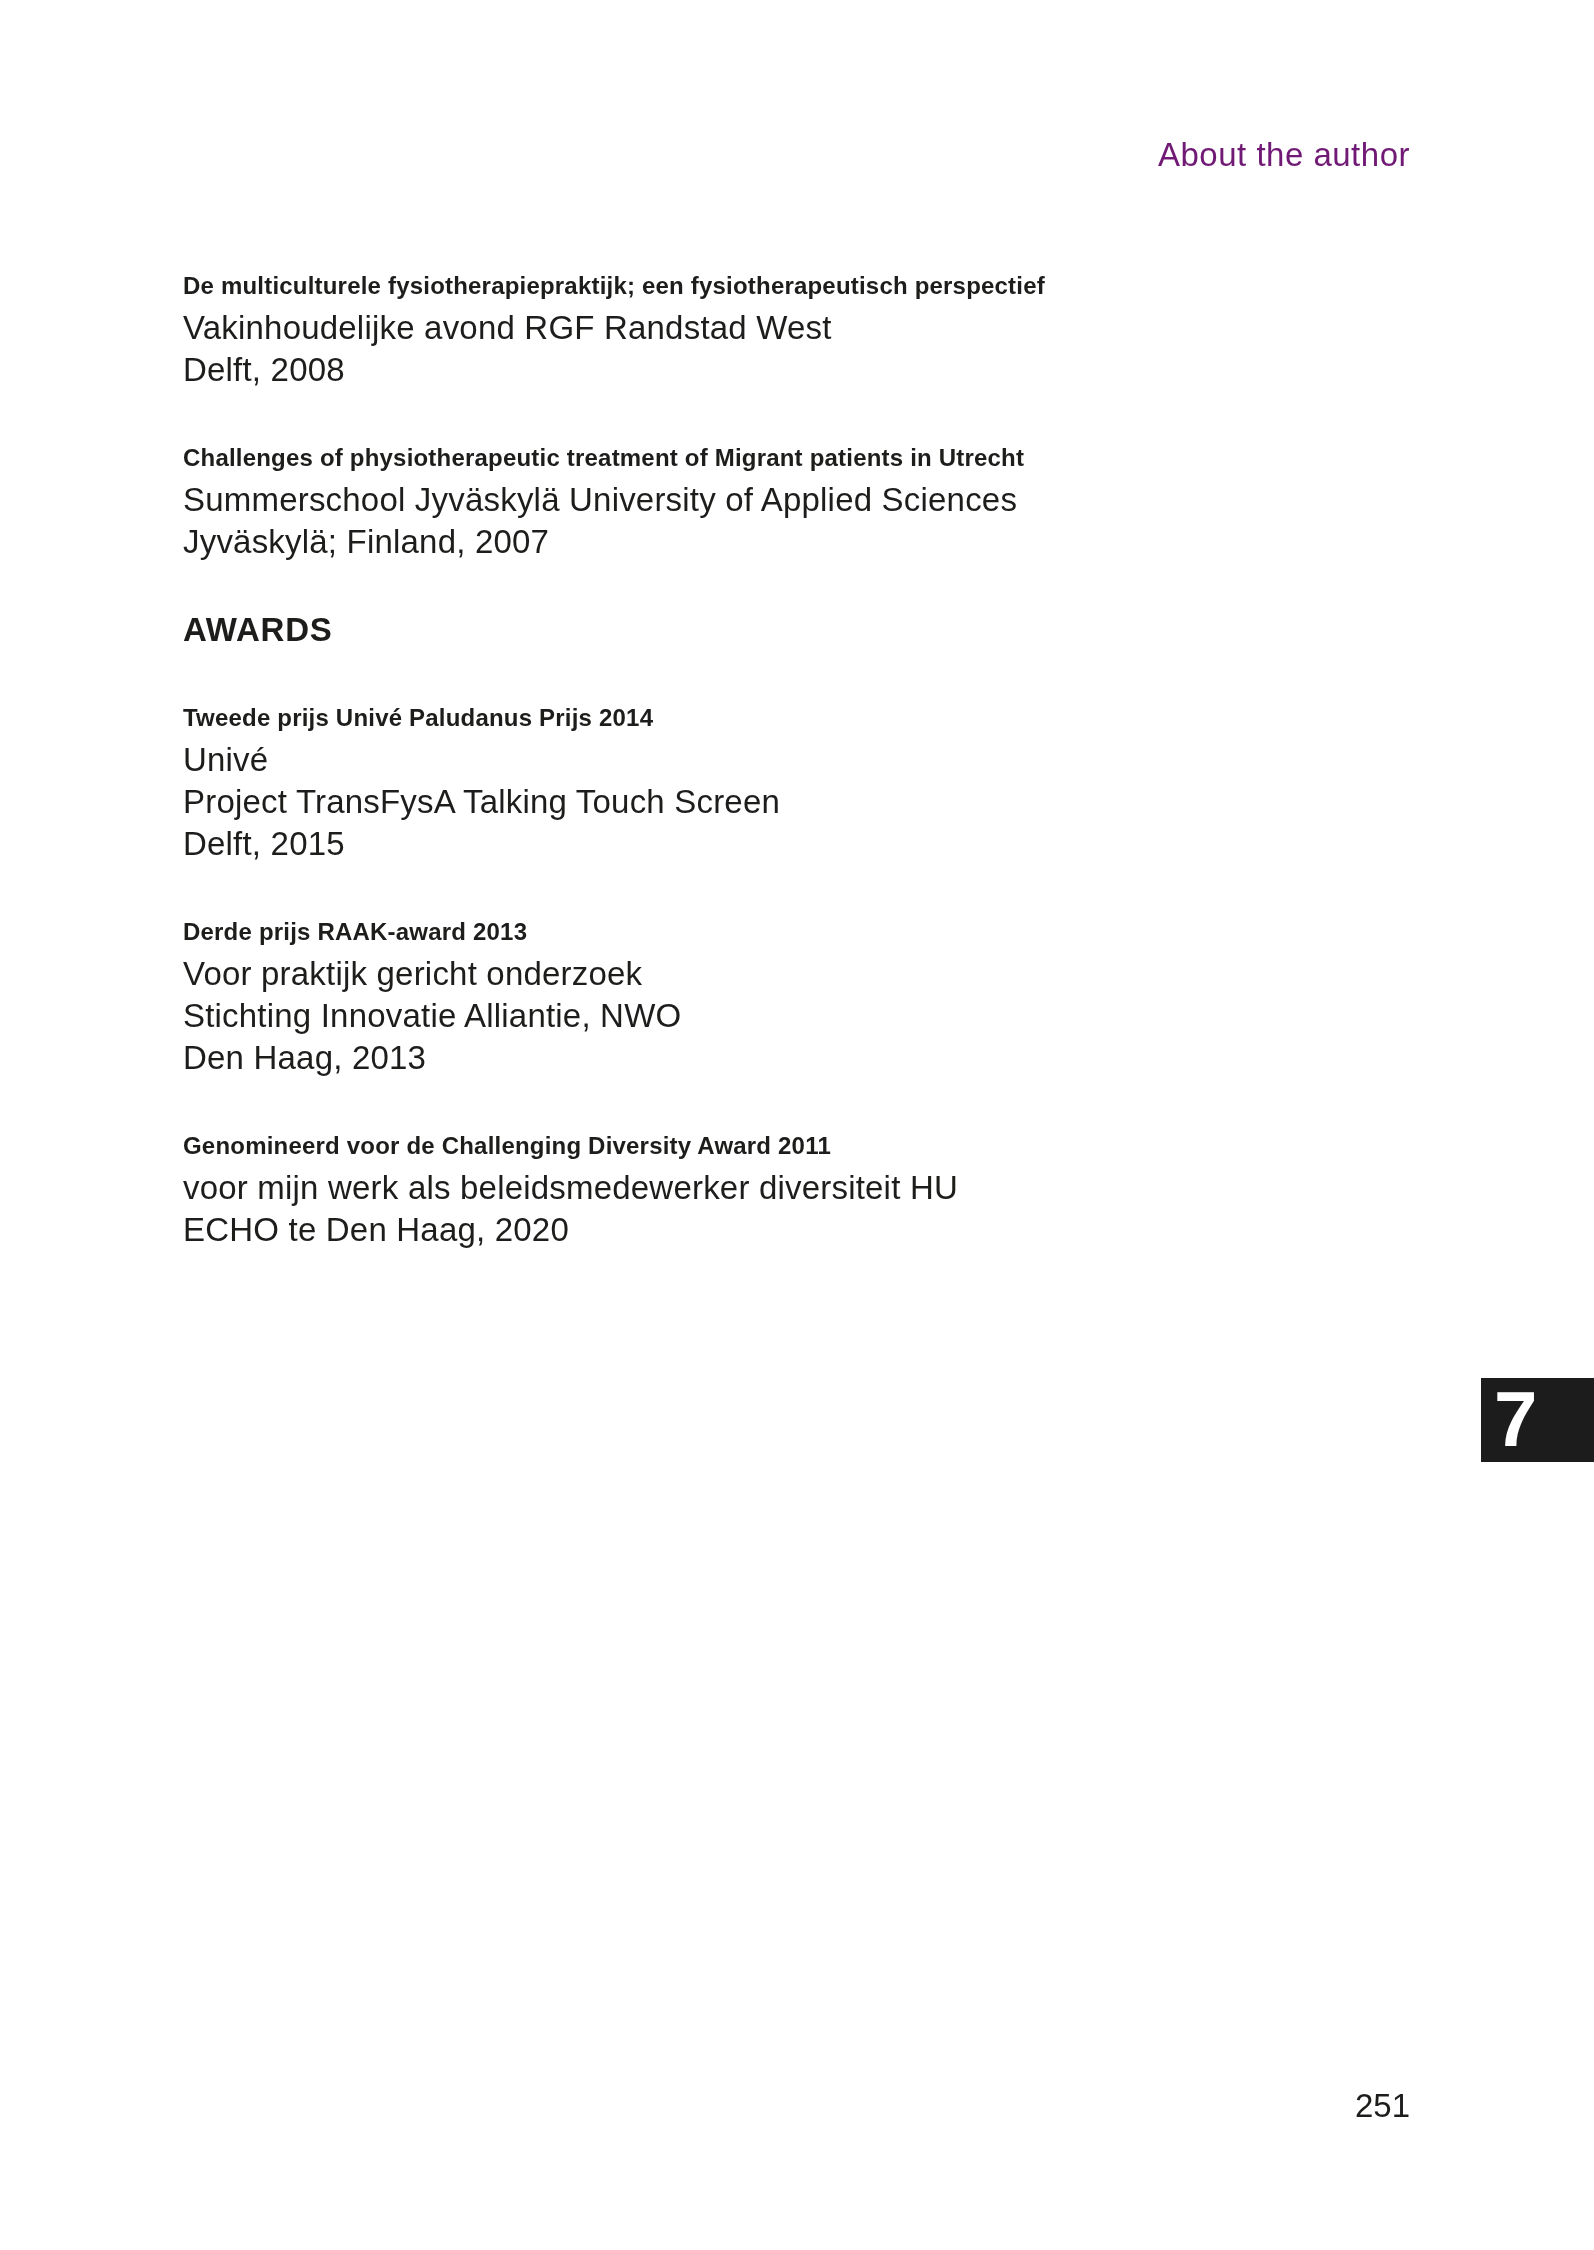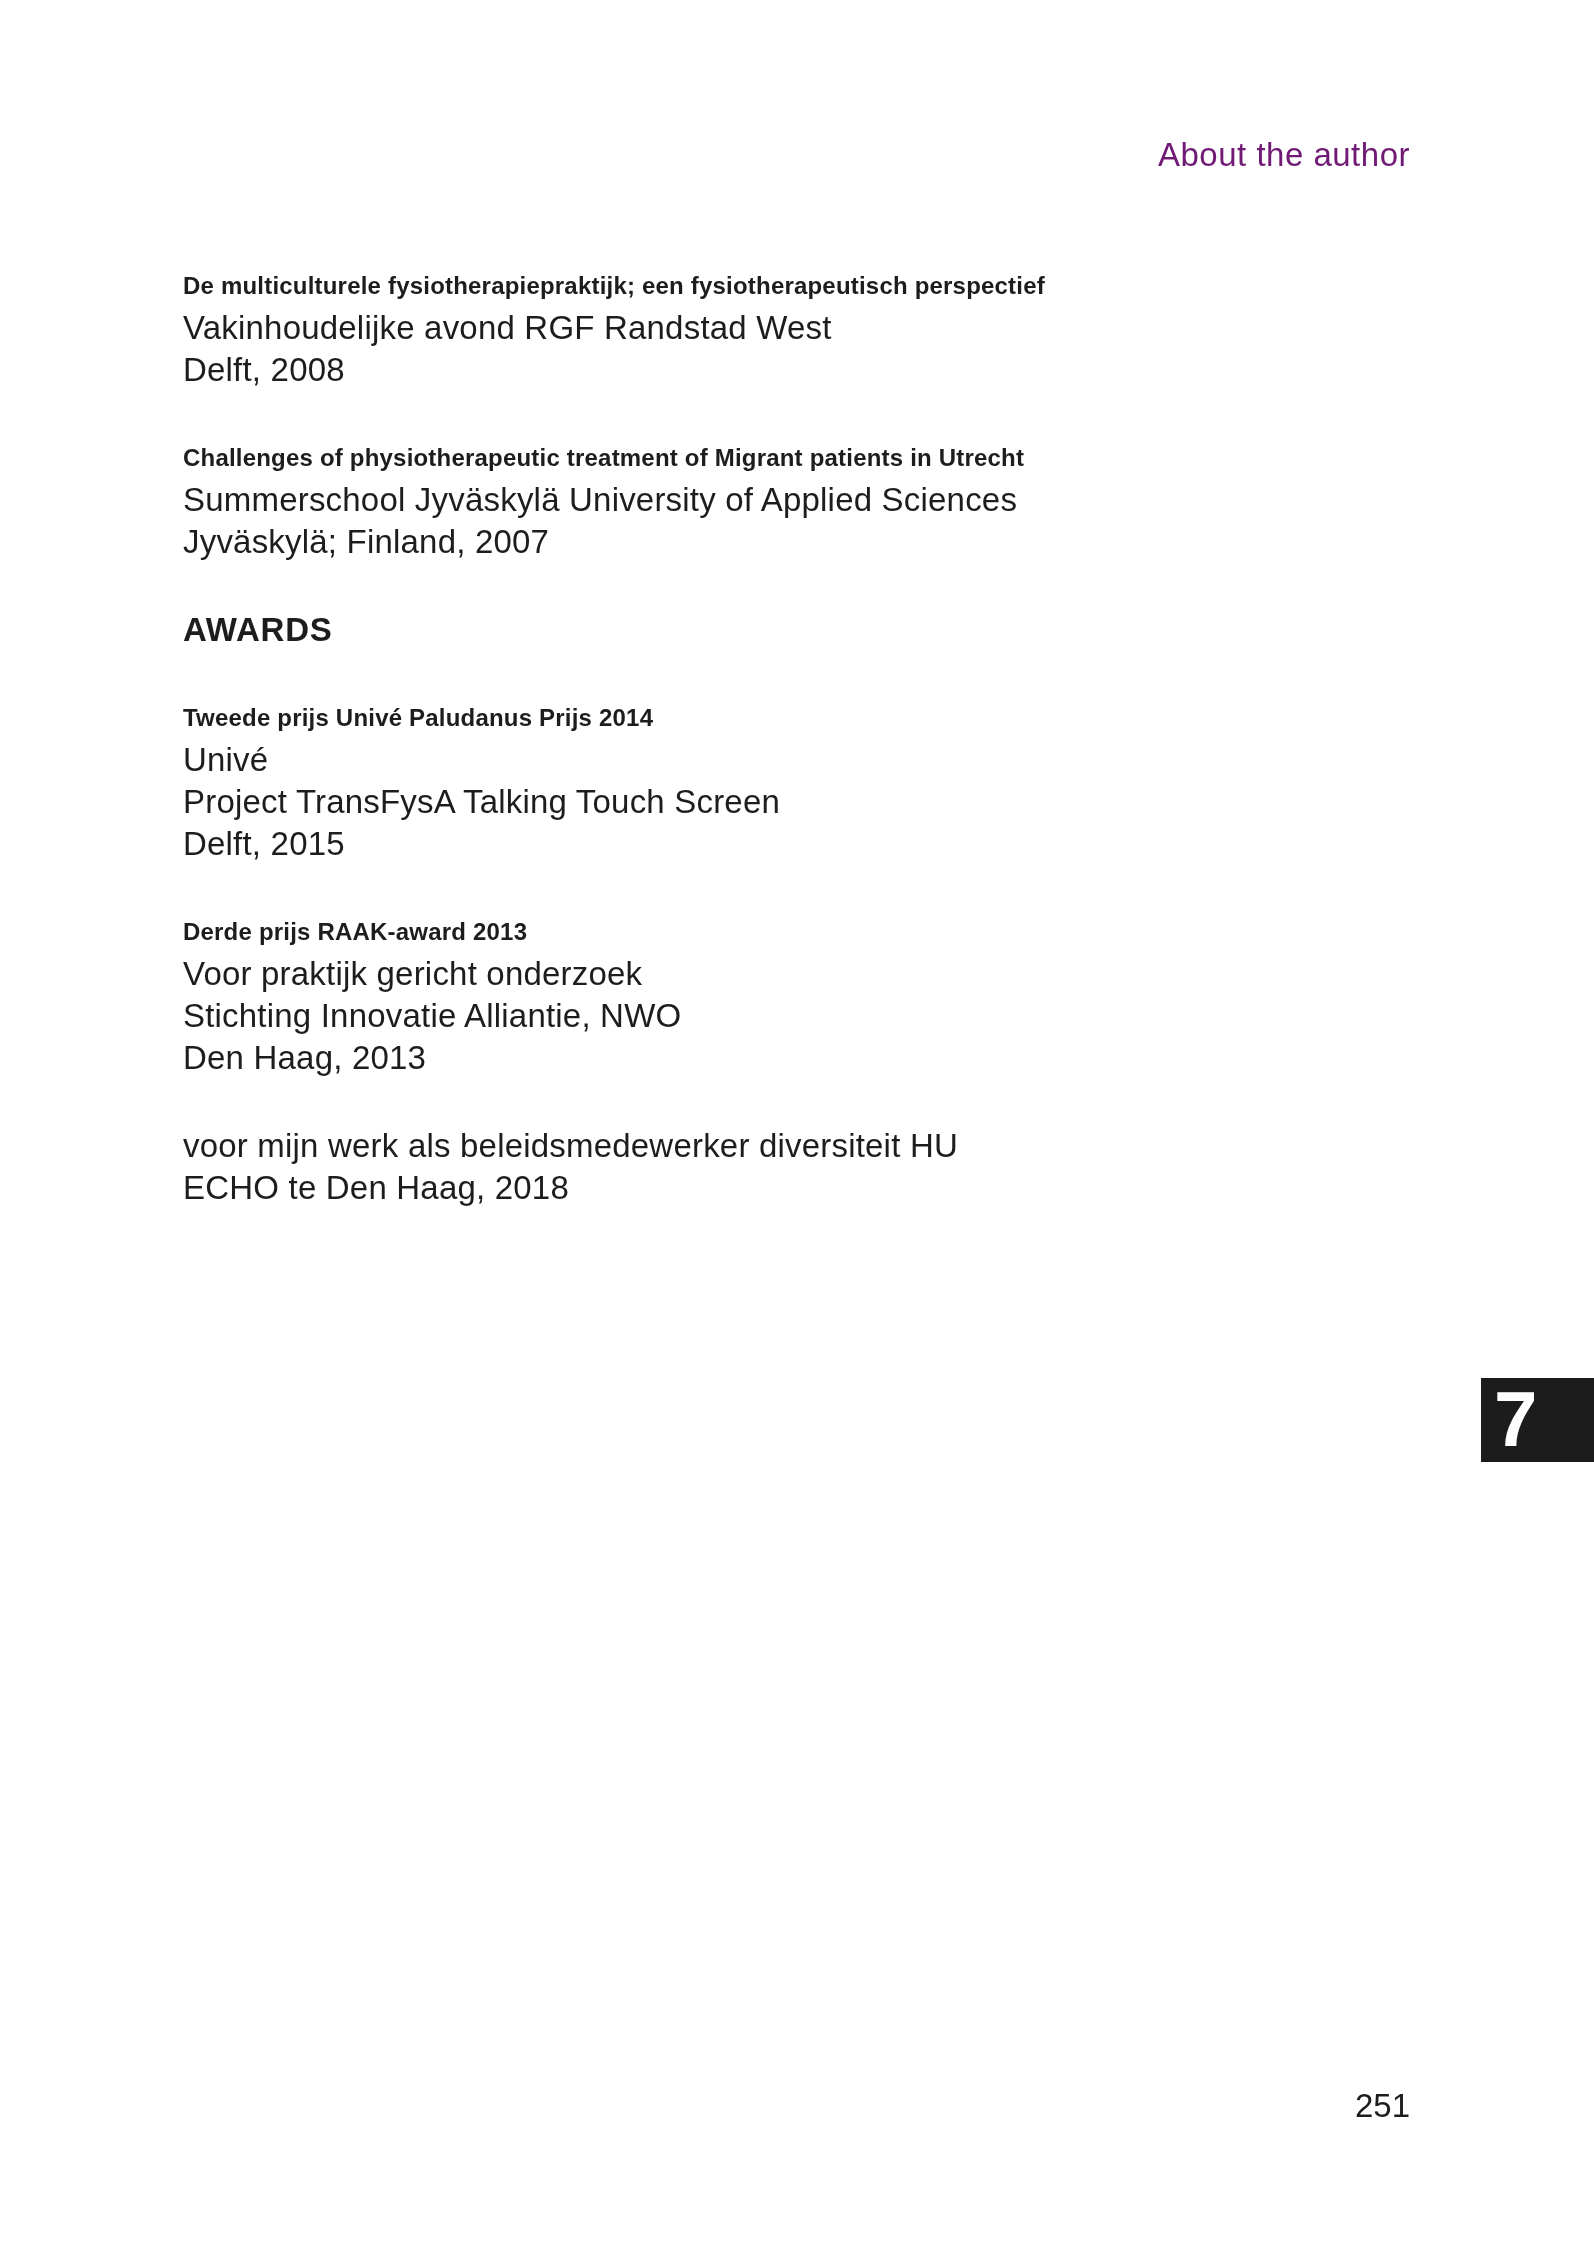--- a/index.html
+++ b/index.html
@@ -111,22 +111,23 @@
     </section>
 
     <section class="entry">
       <h2 class="entry-title">Derde prijs RAAK-award 2013</h2>
       <div class="entry-line">Voor praktijk gericht onderzoek</div>
       <div class="entry-line">Stichting Innovatie Alliantie, NWO</div>
       <div class="entry-line">Den Haag, 2013</div>
     </section>
 
     <section class="entry">
+      <h2 class="entry-title">Genomineerd voor de Challenging Diversity Award 2011</h2>
       <div class="entry-line">voor mijn werk als beleidsmedewerker diversiteit HU</div>
-      <div class="entry-line">ECHO te Den Haag, 2018</div>
+      <div class="entry-line">ECHO te Den Haag, 2020</div>
     </section>
 
   </main>
 
   <div class="chapter-tab">
     <span>7</span>
   </div>
 
   <div class="page-number">251</div>
 

